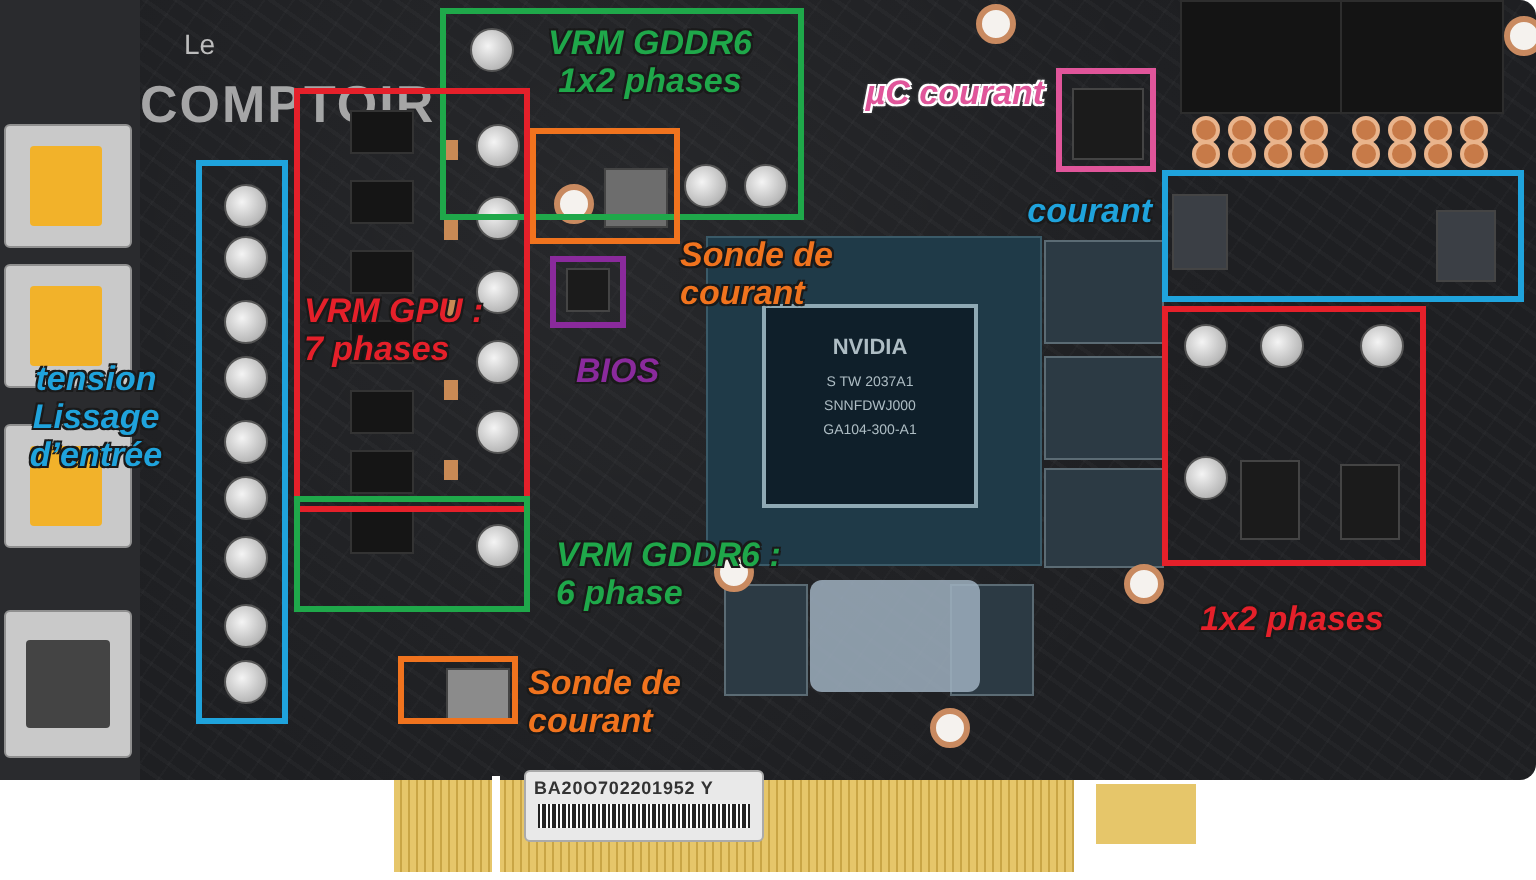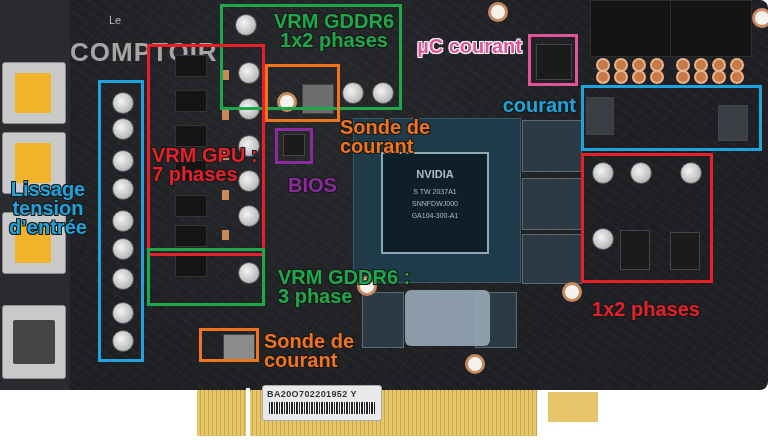--- a/index.html
+++ b/index.html
@@ -19,25 +19,25 @@
   .choke{position:absolute;width:30px;height:20px;background:#151515;border:1px solid #333;}
   .res{position:absolute;width:7px;height:10px;background:#c98a55;}
   .gpu-pad{position:absolute;left:353px;top:118px;width:166px;height:163px;background:#1f3a48;border:1px solid #3a5a68;}
   .gpu-die{position:absolute;left:381px;top:152px;width:104px;height:98px;background:#0f1f2a;border:2px solid #8fa9b4;}
   .gpu-die .t{position:absolute;left:0;right:0;color:#aebdc4;font-size:7px;text-align:center;}
   .mem{position:absolute;background:#2c3a44;border:1px solid #5b6b74;}
   .conn8{position:absolute;top:0;width:80px;height:55px;background:#141414;border:1px solid #2d2d2d;}
   .pin-hole{position:absolute;width:10px;height:10px;border-radius:50%;background:#c77a48;border:2px solid #e9b48c;}
   .screw{position:absolute;width:14px;height:14px;border-radius:50%;background:#f5f2ee;border:3px solid #c98a60;}
   .box{position:absolute;border-style:solid;border-width:3px;box-sizing:border-box;}
-  .lbl{position:absolute;font-weight:bold;font-size:20px;line-height:19px;white-space:nowrap;
-       text-shadow:-1px -1px 0 #fff,1px -1px 0 #fff,-1px 1px 0 #fff,1px 1px 0 #fff,0 0 2px #fff;}
+  .lbl{position:absolute;font-weight:bold;font-size:17px;line-height:19px;white-space:nowrap;
+       text-shadow:-1px -1px 0 #fff,1px -1px 0 #fff,-1px 1px 0 #fff,1px 1px 0 #fff,0 0 2px #fff;font-style:italic;}
   .lbl.dark{text-shadow:-1px -1px 0 #1a1a1a,1px -1px 0 #1a1a1a,-1px 1px 0 #1a1a1a,1px 1px 0 #1a1a1a;}
   .logo{position:absolute;left:70px;top:2px;font-weight:bold;font-size:26px;color:#bdbdbd;letter-spacing:1px;opacity:0.85;margin-top:35px;}
-  .logo-sm{position:absolute;left:65px;top:14px;font-size:11px;color:#bdbdbd;padding-left:44px;}
+  .logo-sm{position:absolute;left:48px;top:14px;font-size:14px;color:#bdbdbd;padding-left:44px;}
   .pcie{position:absolute;left:197px;top:390px;width:340px;height:46px;
         background:repeating-linear-gradient(90deg,#e6c66a 0 3px,#c9a545 3px 4px);}
   .pcie-key{position:absolute;left:246px;top:388px;width:4px;height:50px;background:#ffffff;}
   .pcie-side{position:absolute;left:548px;top:392px;width:50px;height:30px;background:#e6c66a;}
   .serial{position:absolute;left:262px;top:385px;width:118px;height:34px;background:#e9e9e9;border-radius:3px;border:1px solid #aaa;}
   .serial .txt{position:absolute;left:4px;top:3px;font-size:9px;font-weight:bold;color:#333;letter-spacing:0.4px;}
   .serial .bar{position:absolute;left:6px;right:6px;top:16px;height:12px;background:repeating-linear-gradient(90deg,#222 0 1px,#fff 1px 2px,#222 2px 4px,#fff 4px 5px);}
   .ic{position:absolute;background:#1b1b1b;border:1px solid #444;}
   .thermal{position:absolute;left:405px;top:290px;width:85px;height:56px;background:#9fb0bf;opacity:0.85;border-radius:6px;}
 </style>
@@ -181,27 +181,27 @@
     <div>courant</div>
 </div>
 <div class="lbl dark" style="left:152px;top:146px;color:#e5202a;text-align:left;width:110px;">
   <div>VRM GPU :</div>
     <div>7 phases</div>
 </div>
 <div class="lbl dark" style="left:276px;top:176px;color:#8a2a9c;margin-left:12px;">
   <div>BIOS</div>
 </div>
 <div class="lbl dark" style="left:4px;top:180px;color:#1fa3dc;text-align:center;width:88px;">
-  <div>Lissage</div>
-    <div>tension</div>
+  <div>tension</div>
+    <div>Lissage</div>
     <div>d’entrée</div>
 </div>
 <div class="lbl dark" style="left:278px;top:268px;color:#1fa84a;">
   <div>VRM GDDR6 :</div>
-    <div>3 phase</div>
+    <div>6 phase</div>
 </div>
 <div class="lbl dark" style="left:264px;top:332px;color:#f0731e;">
   <div>Sonde de</div>
     <div>courant</div>
 </div>
 <div class="lbl dark" style="left:566px;top:300px;color:#e5202a;text-align:center;width:160px;">
     <div>1x2 phases</div>
 </div>
 
 <div class="pcie"></div>

